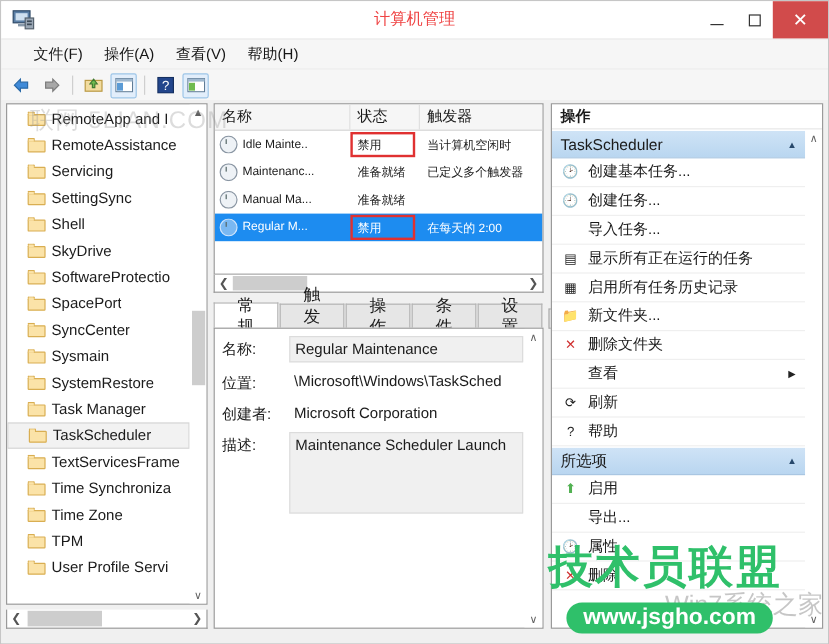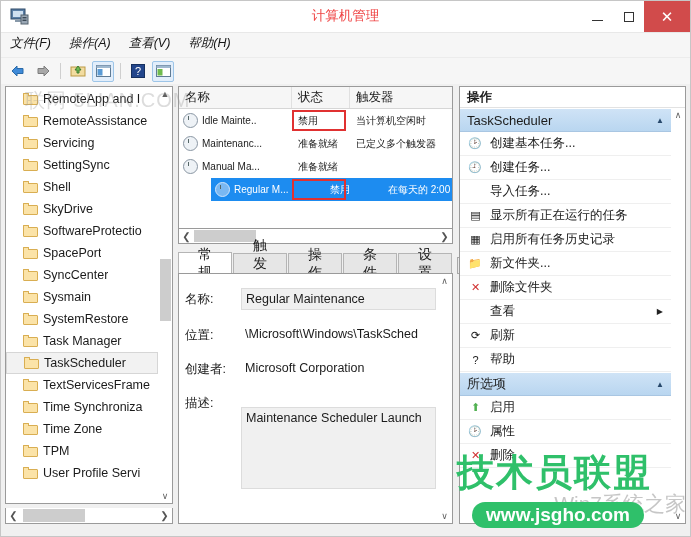--- a/index.html
+++ b/index.html
@@ -15,21 +15,21 @@
   .titlebar{height:31px;background:#ffffff;position:relative;border-bottom:1px solid #e8e8e8;}
   .app-icon{position:absolute;left:8px;top:5px;width:21px;height:21px;}
   .title-text{position:absolute;left:0;right:0;top:6px;text-align:center;font-size:13.5px;color:#ef4444;}
   .wbtns{position:absolute;right:0;top:0;height:31px;display:flex;}
   .wbtn{width:31px;height:31px;display:flex;align-items:center;justify-content:center;color:#333;font-size:12px;}
   .wbtn.close{width:46px;background:#d14b4b;color:#fff;font-size:15px;}
   .wbtn .min{display:block;width:11px;height:1.5px;background:#333;margin-top:8px;}
   .wbtn .max{display:block;width:10px;height:10px;border:1.5px solid #333;box-sizing:border-box;}
 
   
-  .menubar{height:24px;background:#f6f6f6;display:flex;padding-left:0;border-bottom:1px solid #ececec;font-style:italic;}
+  .menubar{height:24px;background:#f6f6f6;display:flex;align-items:center;padding-left:18px;border-bottom:1px solid #ececec;}
   .menu-item{padding:2px 9px;font-size:12.5px;color:#161616;}
 
   
   .toolbar{height:26px;background:#f6f6f6;display:flex;align-items:center;padding-left:6px;gap:3px;border-bottom:1px solid #d9d9d9;}
   .tbtn{width:22px;height:21px;display:flex;align-items:center;justify-content:center;border-radius:2px;}
   .tbtn.sel{background:#e2eefb;border:1px solid #9dc5e8;box-sizing:border-box;}
   .tsep{width:1px;height:16px;background:#cfcfcf;margin:0 3px;}
 
   
   .content{position:absolute;left:0;right:0;top:83px;bottom:0;background:#f0f0f0;}
@@ -52,43 +52,43 @@
 
   
   .mid-pane{position:absolute;left:177px;top:2px;width:275px;bottom:12px;background:#f0f0f0;}
   .list-box{position:absolute;left:0;top:0;right:0;height:143px;background:#fff;border:1px solid #9a9a9a;box-sizing:border-box;overflow:hidden;}
   .lst-head{height:21px;background:#f6f6f6;border-bottom:1px solid #d6d6d6;display:flex;font-size:12.5px;}
   .lhc{display:flex;align-items:center;padding-left:6px;border-right:1px solid #e0e0e0;box-sizing:border-box;color:#1b1b1b;}
   .lhc.c1{width:113px;}
   .lhc.c2{width:58px;}
   .lhc.c3{flex:1;border-right:none;}
   .lrow{height:23px;display:flex;align-items:center;font-size:10px;}
-  .lrow.sel{background:#1d8cf0;color:#fff;margin-left:32px;}
+  .lrow.sel{background:#1d8cf0;color:#fff;}
   .lc{padding-left:6px;box-sizing:border-box;white-space:nowrap;overflow:hidden;display:flex;align-items:center;}
   .lc.c1{width:113px;padding-left:4px;}
   .lc.c2{width:58px;}
   .lc.c3{flex:1;}
   .clock{width:13px;height:13px;border:1.5px solid #8a96a3;border-radius:50%;margin-right:4px;flex:0 0 auto;position:relative;background:#eef2f6;}
   .clock:after{content:"";position:absolute;left:4px;top:2px;width:1.3px;height:4px;background:#566;}
   .lrow.sel .clock{border-color:#cfe4fb;background:#7ab8f2;}
   .redbox{position:absolute;border:2px solid #e03131;box-sizing:border-box;pointer-events:none;}
   .list-h{position:absolute;left:0;right:0;top:143px;height:15px;background:#fff;border:1px solid #9a9a9a;border-top:none;box-sizing:border-box;display:flex;align-items:center;}
 
   
   .tabstrip{position:absolute;left:0;right:0;top:166px;height:22px;display:flex;align-items:flex-end;}
   .tab{height:21px;padding:0 19px;display:flex;align-items:center;font-size:14px;background:#e6e6e6;border:1px solid #b5b5b5;border-bottom:none;margin-right:1px;box-sizing:border-box;text-align:center;}
   .tab.active{background:#fff;height:22px;}
   .tab-nav{margin-left:4px;display:flex;gap:2px;align-items:center;}
   .tnav{width:16px;height:17px;background:#e9e9e9;border:1px solid #a9a9a9;display:flex;align-items:center;justify-content:center;font-size:8px;box-sizing:border-box;}
   .detail{position:absolute;left:0;right:0;top:187px;bottom:0;background:#fff;border:1px solid #9a9a9a;box-sizing:border-box;overflow:hidden;}
-  .drow{display:flex;align-items:flex-start;padding:14px 0 0 6px;font-size:12.5px;}
+  .drow{display:flex;align-items:flex-start;padding:6px 0 0 6px;font-size:12.5px;}
   .dlab{width:56px;flex:0 0 auto;padding-top:3px;}
   .dval{flex:1;margin-right:16px;padding:3px 4px;background:#f0f0f0;border:1px solid #dcdcdc;box-sizing:border-box;white-space:nowrap;overflow:hidden;}
   .dval.plain{background:transparent;border:none;}
-  .dval.big{height:82px;white-space:normal;margin-top:15px;}
+  .dval.big{height:68px;white-space:normal;}
   .det-vs{position:absolute;right:0;top:0;width:15px;bottom:0;background:#fff;}
 
   
   .act-pane{position:absolute;left:458px;top:2px;right:4px;bottom:12px;background:#fff;border:1px solid #9a9a9a;box-sizing:border-box;overflow:hidden;}
   .act-title{height:20px;display:flex;align-items:center;padding-left:7px;font-weight:bold;font-size:12.5px;background:#fff;border-bottom:1px solid #e2e2e2;}
   .act-inner{position:absolute;left:0;right:14px;top:21px;bottom:0;}
   .grp-head{height:22px;display:flex;align-items:center;padding:0 7px;font-size:13px;background:linear-gradient(#cfe3f6,#b9d6f0);border-top:1px solid #fff;border-bottom:1px solid #a9c6e2;justify-content:space-between;}
   .grp-head .cvr{font-size:8px;color:#27486b;}
   .aitem{height:23px;display:flex;align-items:center;padding-left:7px;font-size:12.5px;border-bottom:1px solid #efefef;position:relative;}
   .aico{width:17px;height:15px;margin-right:6px;flex:0 0 auto;display:flex;align-items:center;justify-content:center;}
@@ -406,20 +406,24 @@
           </div>
           <div class="grp-head">
             <span>所选项</span>
             <span class="cvr">▲</span>
           </div>
           <div class="aitem">
             <span class="aico" style="color: rgb(82, 177, 82); font-size: 11px;">⬆</span>
             <span>启用</span>
           </div>
           <div class="aitem">
+            <span class="aico" style="font-size: 11px;"></span>
+            <span>导出...</span>
+          </div>
+          <div class="aitem">
             <span class="aico" style="font-size: 11px;">🕑</span>
             <span>属性</span>
           </div>
           <div class="aitem">
             <span class="aico" style="color: rgb(208, 48, 48); font-size: 11px;">✕</span>
             <span>删除</span>
           </div>
         </div>
       <div class="act-vs">
         <div class="sb-up">∧</div>

